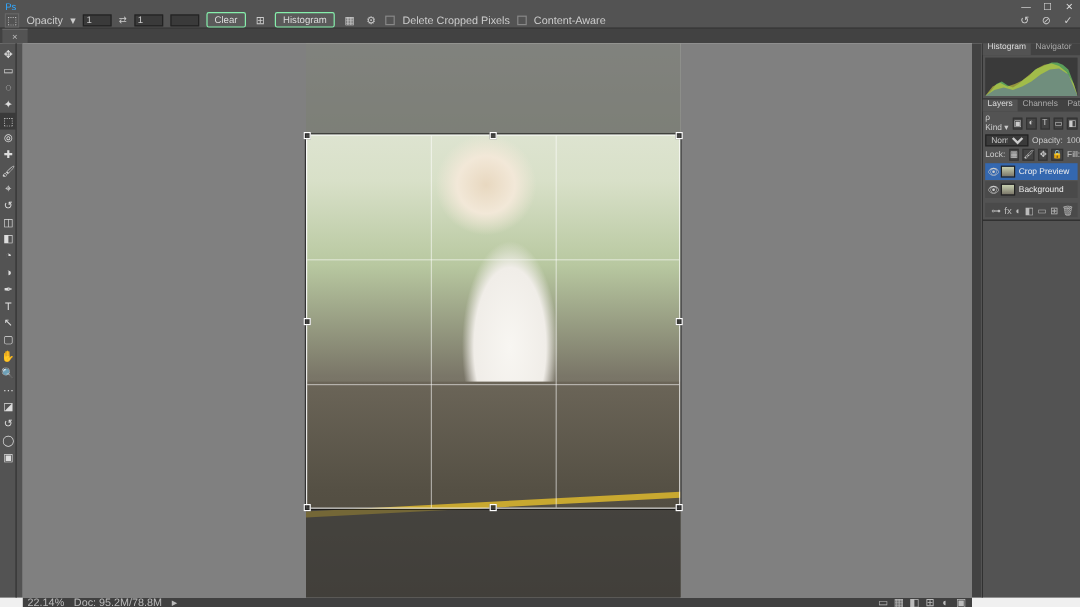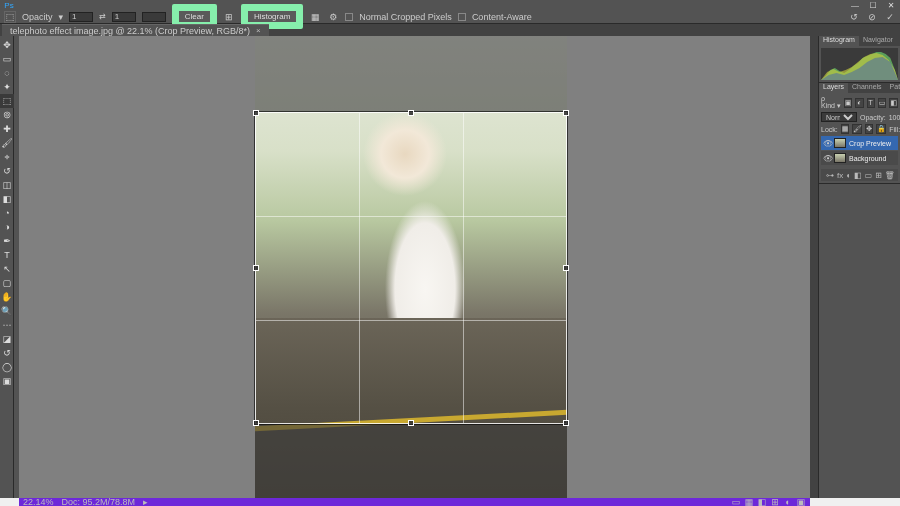--- a/index.html
+++ b/index.html
@@ -7,21 +7,21 @@
 .app-header { background: #535353; height: 10px; display: flex; align-items: center; padding: 0 2px; color: #ccc; }
 .app-header .logo { width: 14px; height: 10px; display: flex; align-items: center; justify-content: center; font-weight: normal; color: #31a8ff; font-size: 8px; }
 .menubar { display: flex; gap: 0; }
 .menubar span { padding: 0 5px; font-size: 8px; color: #ddd; }
 .win-controls { margin-left: auto; display: flex; gap: 4px; }
 .win-controls span { width: 14px; text-align: center; font-size: 8px; color: #ddd; cursor: pointer; }
 .options-bar { height: 14px; background: #535353; display: flex; align-items: center; padding: 0 4px; gap: 6px; color: #ccc; font-size: 8px; border-bottom: 1px solid #2a2a2a; }
 .options-bar .tool-ico { width: 12px; height: 12px; border: 1px solid #666; display: flex; align-items: center; justify-content: center; }
 .options-bar input { width: 24px; height: 10px; background: #3a3a3a; border: 1px solid #222; color: #ccc; font-size: 8px; padding: 0 2px; }
 .options-bar .swap { font-size: 8px; color: #ccc; }
-.options-bar .ctlbtn { padding: 1px 6px; background: #5a5a5a; border: 7px solid #86efac; border-radius: 2px; color: #ddd; font-size: 8px; }
+.options-bar .ctlbtn { padding: 1px 6px; background: #5a5a5a; border: 1px solid #86efac; border-radius: 2px; color: #ddd; font-size: 8px; }
 .options-bar .chk { width: 8px; height: 8px; border: 1px solid #888; display: inline-block; }
 .options-bar .icon-btn { width: 12px; height: 12px; display: flex; align-items: center; justify-content: center; color: #ccc; font-size: 9px; }
 .options-bar .spacer { flex: 1; }
 .tab-bar { height: 12px; background: #424242; display: flex; align-items: center; padding: 0 2px; }
 .tab { background: #535353; color: #ccc; padding: 1px 8px; font-size: 8px; border-top: 1px solid #666; display: flex; align-items: center; gap: 6px; }
 .tab .x { font-size: 8px; color: #bbb; }
 .workspace { position: relative; display: flex; height: calc(100% - 10px - 14px - 12px - 8px); }
 .tool-col { width: 14px; background: #535353; display: flex; flex-direction: column; gap: 0; padding-top: 2px; border-right: 1px solid #2a2a2a; }
 .tool-col .tool { width: 14px; height: 14px; display: flex; align-items: center; justify-content: center; color: #ddd; font-size: 9px; }
 .tool-col .tool.active { background: #3a3a3a; }
@@ -55,21 +55,21 @@
 .layers-row select, .layers-row input { background: #3a3a3a; border: 1px solid #222; color: #ccc; font-size: 7px; height: 10px; }
 .layers-row .mini { width: 10px; height: 10px; border: 1px solid #333; background: #444; display: flex; align-items: center; justify-content: center; font-size: 7px; }
 .layer-item { display: flex; align-items: center; height: 14px; gap: 3px; background: #4a4a4a; padding: 0 2px; margin-top: 1px; }
 .layer-item.sel { background: #3468b0; }
 .layer-item .eye { width: 8px; text-align: center; font-size: 8px; }
 .layer-item .thumb { width: 12px; height: 10px; background: #ddd; border: 1px solid #222; }
 .layer-item .thumb.preview { background: linear-gradient(180deg, #c8d0b0 0%, #7a7668 100%); }
 .layer-item .name { font-size: 7px; color: #eee; }
 .panel-footer { height: 12px; background: #4a4a4a; display: flex; align-items: center; justify-content: flex-end; gap: 3px; padding: 0 3px; margin-top: 4px; }
 .panel-footer span { font-size: 8px; color: #bbb; }
-.status { position: absolute; left: 0; bottom: 0; height: 8px; width: calc(100% - 82px - 8px - 14px - 5px); margin-left: 19px; background: #6d28d9; display: flex; align-items: center; gap: 8px; padding: 0 4px; color: #bbb; font-size: 7px; }
+.status { position: absolute; left: 0; bottom: 0; height: 8px; width: calc(100% - 82px - 8px - 14px - 5px); margin-left: 19px; background: #404040; display: flex; align-items: center; gap: 8px; padding: 0 4px; color: #bbb; font-size: 7px; }
 .status .right { margin-left: auto; display: flex; gap: 3px; }
 .status .right span { width: 10px; text-align: center; }
 </style>
 </head>
 <body>
 
 <div class="app-header">
   <div class="logo">Ps</div>
   <div class="win-controls">
     <span>—</span>
@@ -85,32 +85,31 @@
   <input value="1" style="">
   <span class="swap">⇄</span>
   <input value="1" style="">
   <input value="" style="">
   <span class="ctlbtn">Clear</span>
   <span class="icon-btn">⊞</span>
   <span class="ctlbtn">Histogram</span>
   <span class="icon-btn">▦</span>
   <span class="icon-btn">⚙</span>
   <span class="chk"></span>
-  <span>Normal Cropped Pixels</span>
+  <span>Delete Cropped Pixels</span>
   <span class="chk"></span>
   <span>Content-Aware</span>
   <span class="spacer"></span>
   <span class="icon-btn">↺</span>
   <span class="icon-btn">⊘</span>
   <span class="icon-btn">✓</span>
 </div>
 
 <div class="tab-bar">
   <div class="tab">
-    <span>telephoto effect image.jpg @ 22.1% (Crop Preview, RGB/8*)</span>
     <span class="x">×</span>
   </div>
 </div>
 
 <div class="workspace">
   <div class="tool-col" id="tool-col">
       <div class="tool">✥</div>
       <div class="tool">▭</div>
       <div class="tool">◌</div>
       <div class="tool">✦</div>

